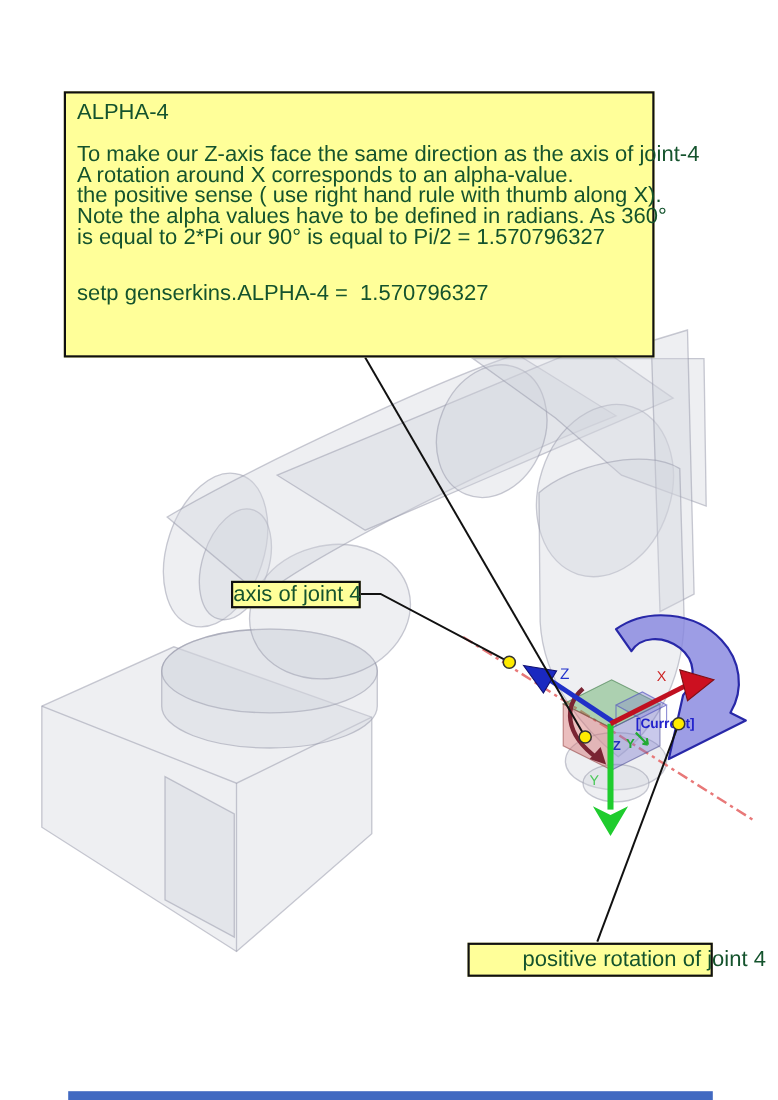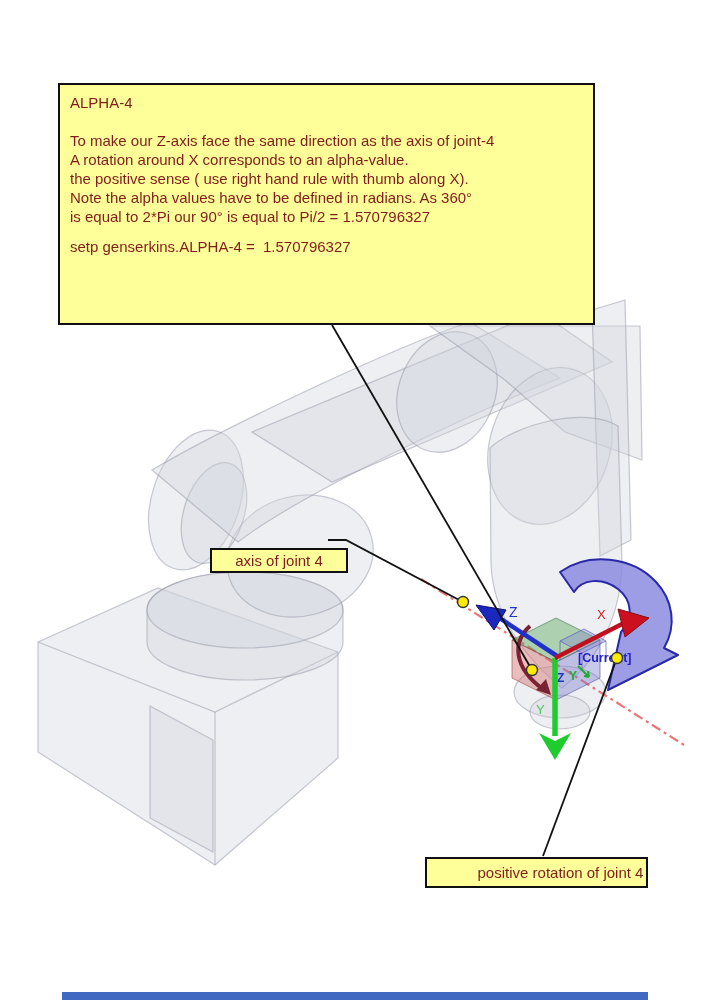--- a/index.html
+++ b/index.html
@@ -1,26 +1,26 @@
 <!DOCTYPE html>
 <html><head>
 <meta charset="utf-8">
 <style>
   html,body{margin:0;padding:0;background:#ffffff;}
   #page{position:relative;width:707px;height:1000px;background:#ffffff;overflow:hidden;
         font-family:"Liberation Sans",sans-serif;color:#101010;}
   #scene{position:absolute;left:0;top:0;}
   .callout{position:absolute;background:#FFFF99;border:2px solid #101010;
-           box-sizing:border-box;font-size:15px;line-height:19px;color:#7f1d1d;}
+           box-sizing:border-box;font-size:20px;line-height:19px;color:#14532d;}
   #note-box{left:58px;top:83px;width:537px;height:242px;padding:8px 10px;}
   #note-title{margin:0 0 19px 0;white-space:pre;}
   .note-line{white-space:pre;}
-  #note-command{margin-top:11px;white-space:pre;}
-  #axis-callout{left:210px;top:528px;width:138px;height:25px;text-align:center;
-                line-height:21px;white-space:nowrap;margin-top:20px;}
+  #note-command{margin-top:32px;white-space:pre;}
+  #axis-callout{left:210px;top:528px;width:118px;height:25px;text-align:center;
+                line-height:21px;white-space:nowrap;}
   #rotation-callout{left:425px;top:857px;width:223px;height:31px;text-align:center;
                 line-height:27px;white-space:nowrap;padding-left:48px;}
 </style>
 </head>
 <body>
 
 <div id="page">
 
   <svg id="scene" width="707" height="1000" viewBox="0 0 707 1000">
 

